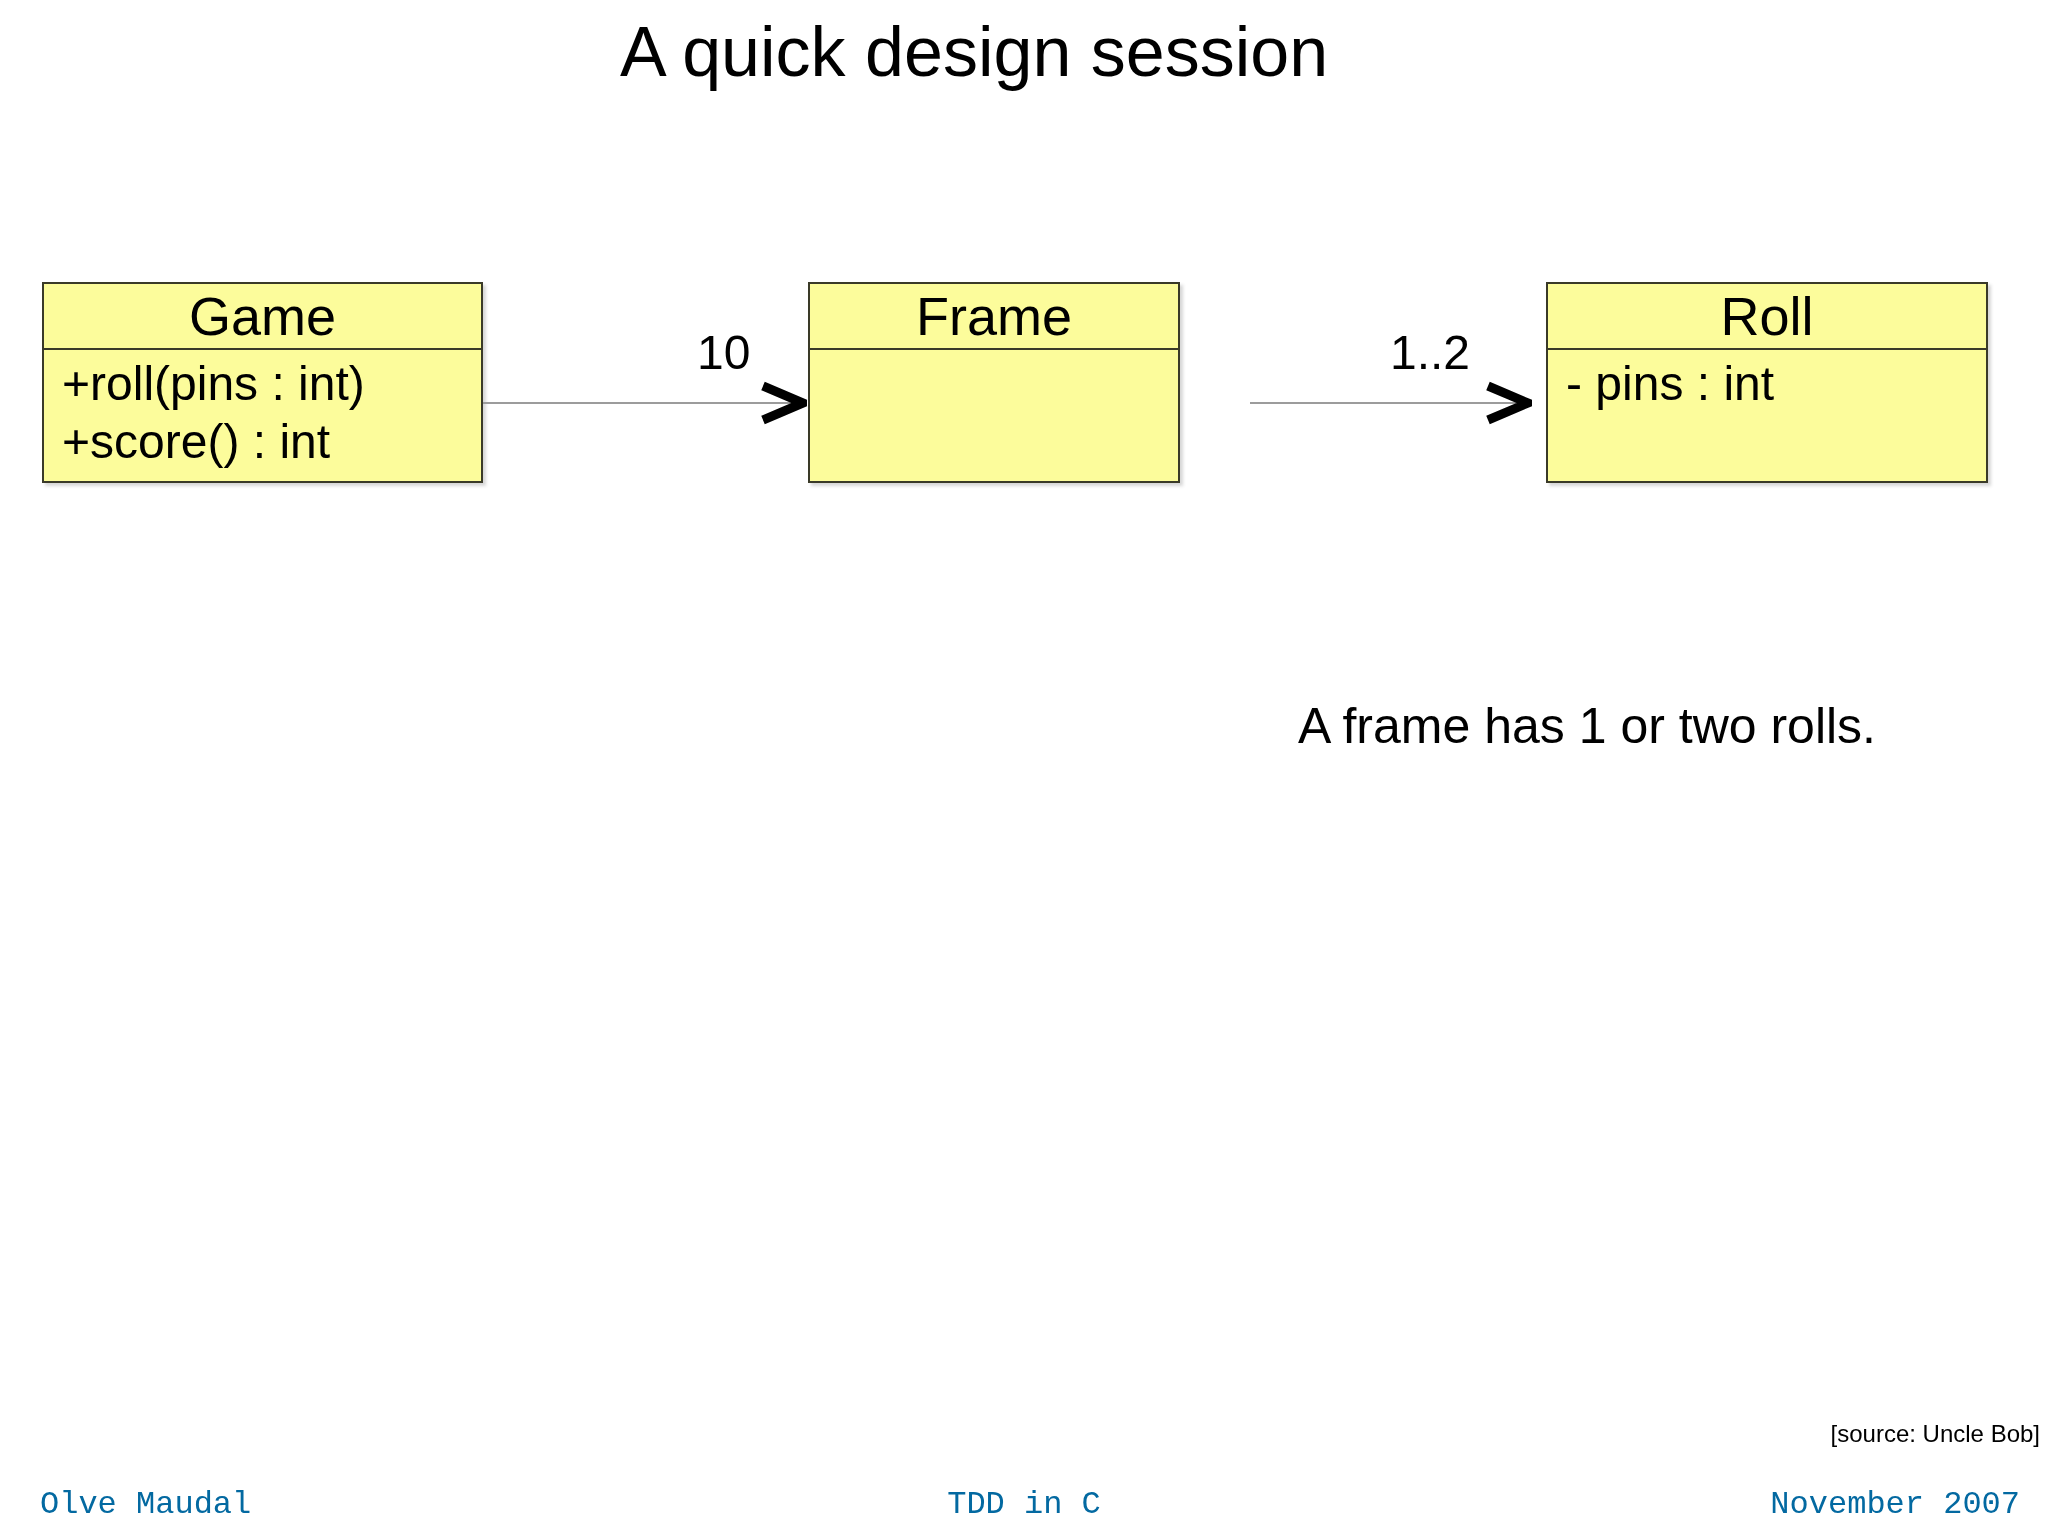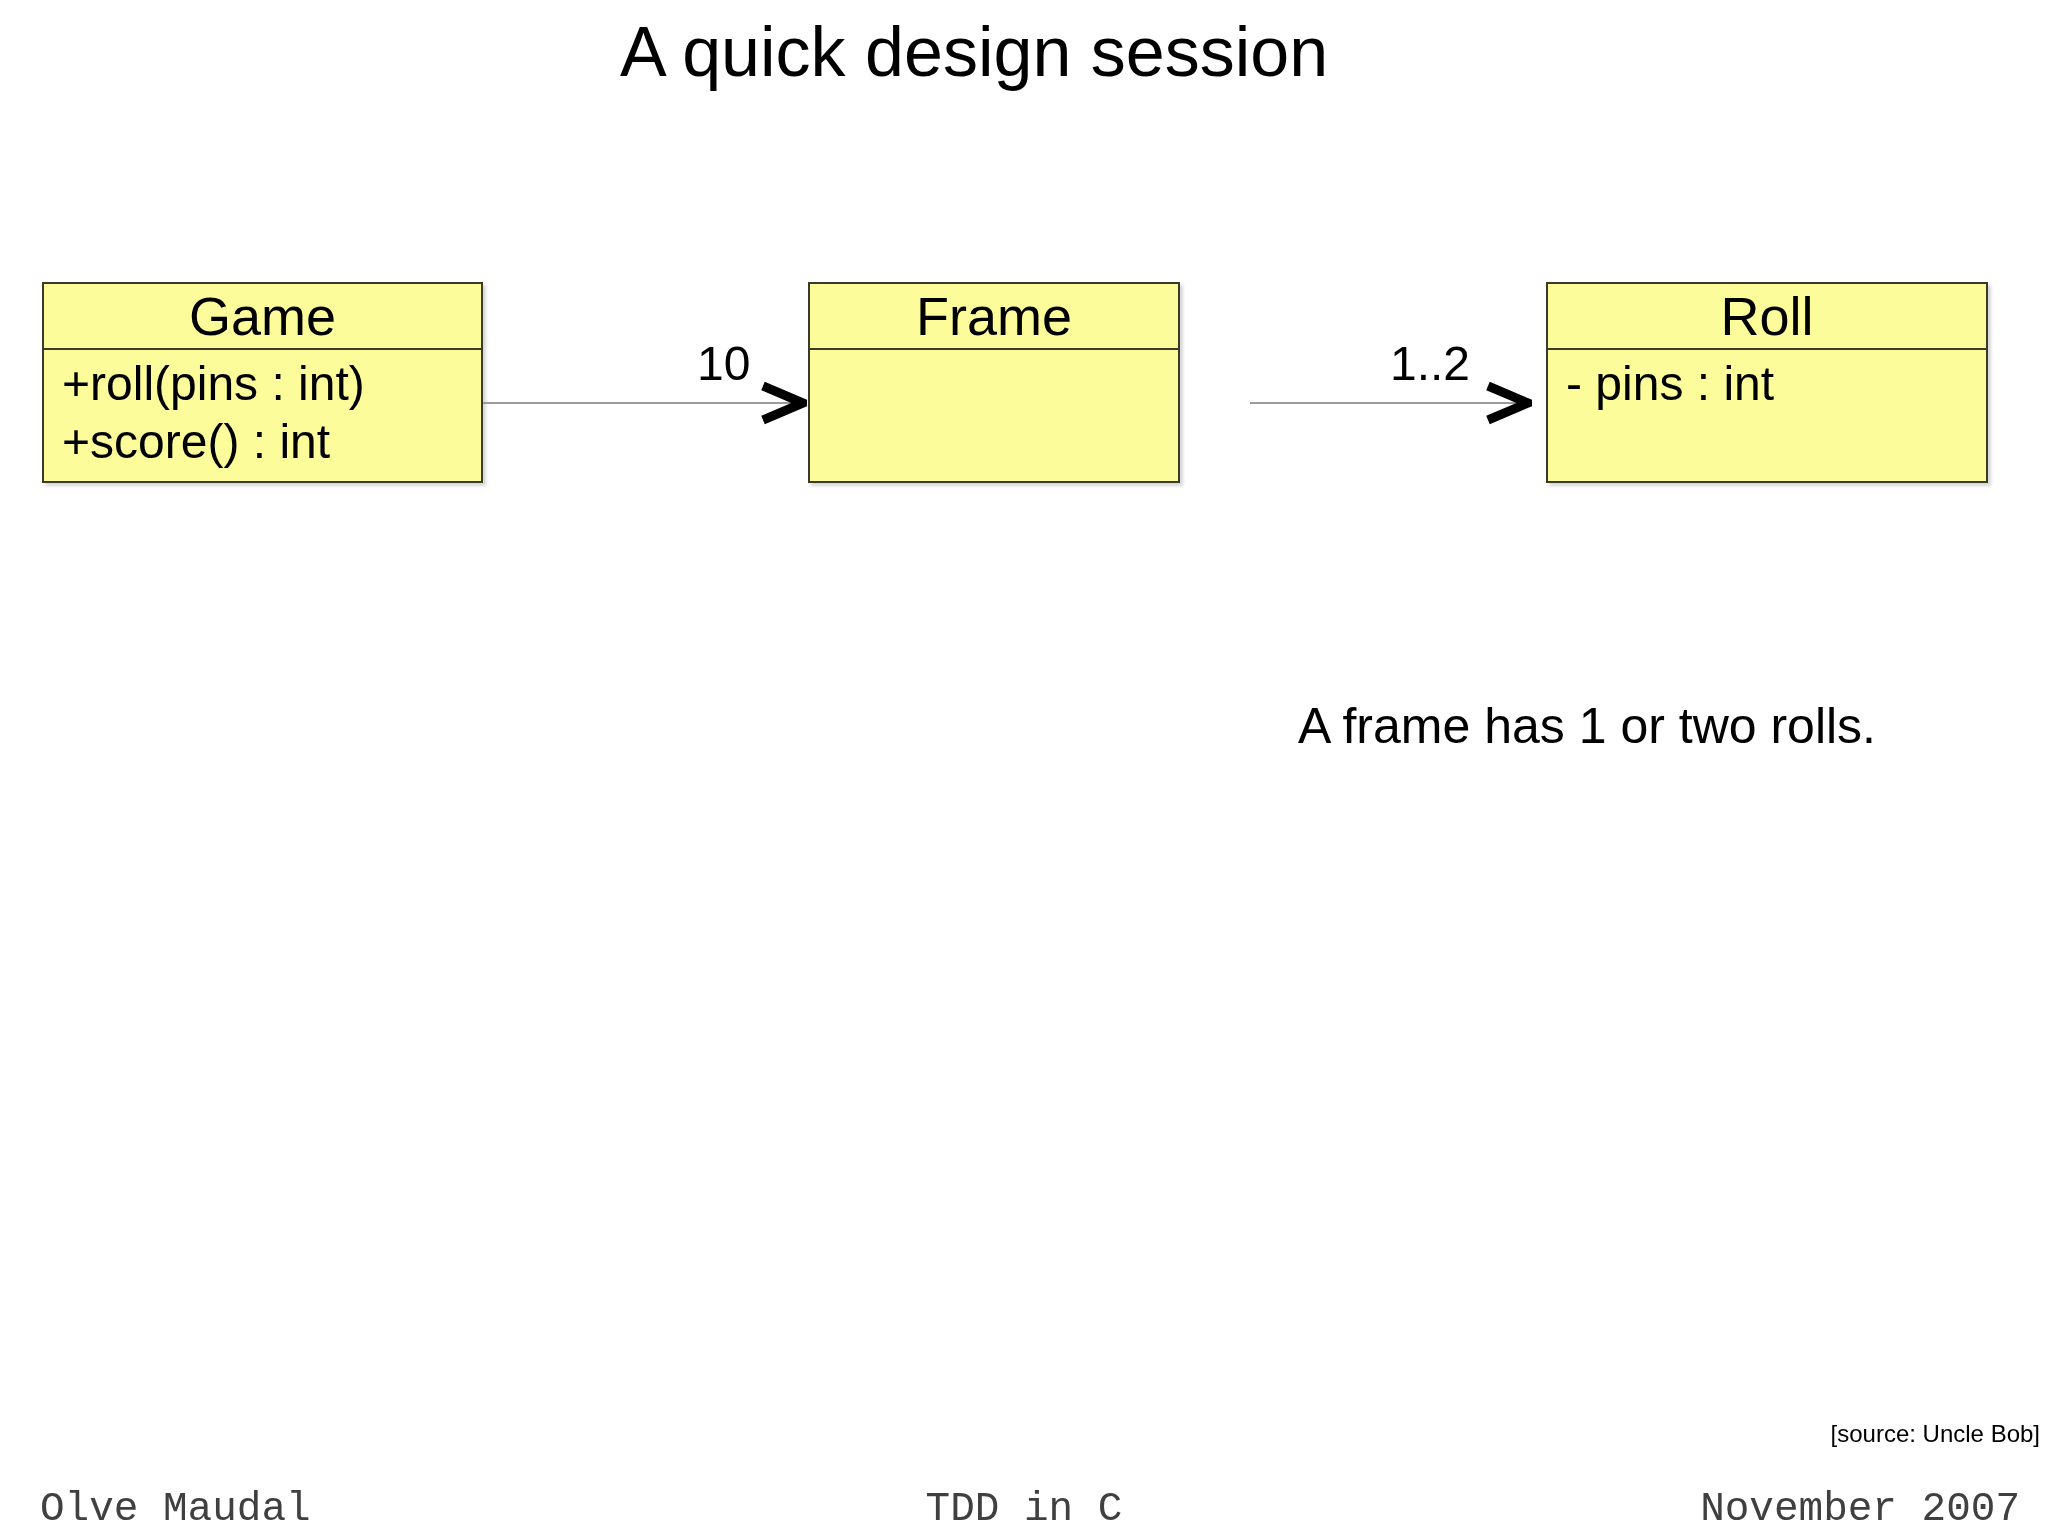--- a/index.html
+++ b/index.html
@@ -72,21 +72,21 @@
     top: 381px;
     width: 50px;
     height: 44px;
     color: var(--arrowhead, #000000);
   }
   #assoc1-arrowhead { left: 757px; }
   #assoc2-arrowhead { left: 1482px; }
 
   .assoc-label {
     position: absolute;
-    top: 336px;
+    top: 325px;
     font-size: 48px;
     white-space: nowrap;
     color: #000;
   }
   #assoc1-label { left: 697px; }
   #assoc2-label { left: 1390px; }
 
   .annotation {
     position: absolute;
     left: 1298px;
@@ -106,22 +106,22 @@
     color: #000;
   }
 
   .footer {
     position: absolute;
     left: 0;
     top: 1486px;
     width: 2048px;
     height: 44px;
     font-family: "Liberation Mono", monospace;
-    font-size: 41px;
-    color: #404040;
+    font-size: 32px;
+    color: #0369a1;
   }
   .footer-left   { position: absolute; left: 40px;  top: 0; white-space: nowrap; }
   .footer-center { position: absolute; left: 50%;   top: 0; transform: translateX(-50%); white-space: nowrap; }
   .footer-right  { position: absolute; right: 28px; top: 0; white-space: nowrap; text-align: right; }
 </style>
 </head>
 <body style="--bg: #ffffff; --text: #000000; --class-fill: #fcfc9b; --class-border: #3a3a28; --assoc-line: #9c9c9c; --arrowhead: #000000;">
 
 <div class="slide-title">A quick design session</div>
 

